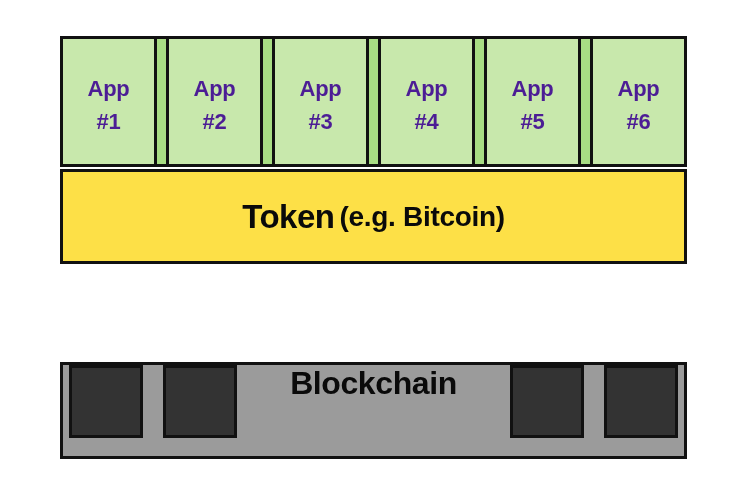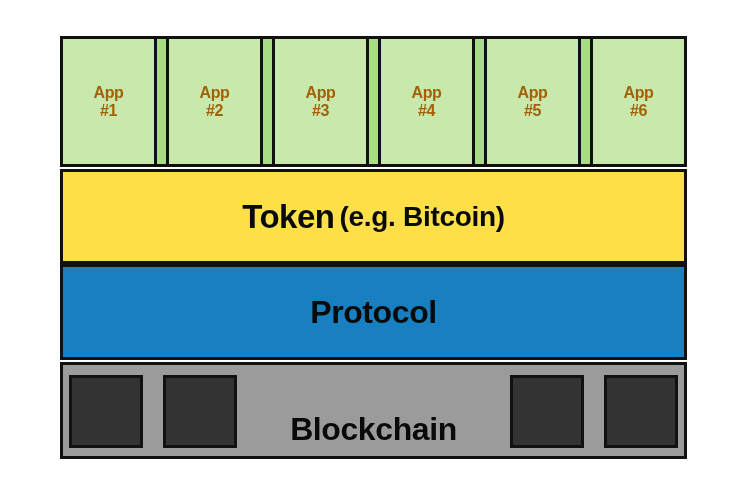--- a/index.html
+++ b/index.html
@@ -44,24 +44,25 @@
     line-height: 1.12;
   }
   .app-gap {
     flex: 0 0 9px;
     background: #a8dd84;
     border-top: 3px solid #111111;
     border-bottom: 3px solid #111111;
     box-sizing: border-box;
   }
   .app-label {
-    font-size: 16px;
-    font-weight: bold;
-    color: #a16207;
+    font-size: 22px;
+    font-weight: bold;
+    color: #4c1d95;
     letter-spacing: -0.3px;
+    margin-top: 8px;
   }
 
   
   .token-row {
     position: absolute;
     left: 0;
     top: 133px;
     width: 100%;
     height: 95px;
     background: #fde047;
@@ -110,22 +111,22 @@
   .blockchain-row {
     position: absolute;
     left: 0;
     top: 326px;
     width: 100%;
     height: 97px;
     background: #9b9b9b;
     border: 3px solid #111111;
     box-sizing: border-box;
     display: flex;
-    align-items: flex-end;
-    padding: 8px 6px;
+    align-items: flex-start;
+    padding: 0 6px;
   }
   .chain-block {
     width: 74px;
     height: 73px;
     background: #333333;
     border: 3px solid #111111;
     box-sizing: border-box;
     flex: 0 0 auto;
   }
   .chain-spacer-sm { flex: 0 0 20px; }
@@ -189,23 +190,20 @@
       <span class="app-label">#6</span>
     </div>
 
   </div>
 
   <div class="token-row">
     <span class="token-title">Token</span>
     <span class="token-sub">(e.g. Bitcoin)</span>
   </div>
 
-  <div class="protocol-row">
-    <span class="protocol-title">Protocol</span>
-  </div>
 
   <div class="blockchain-row">
     <div class="chain-block"></div>
     <div class="chain-spacer-sm"></div>
     <div class="chain-block"></div>
     <div class="blockchain-title-wrap">
       <span class="blockchain-title">Blockchain</span>
     </div>
     <div class="chain-block"></div>
     <div class="chain-spacer-sm"></div>

